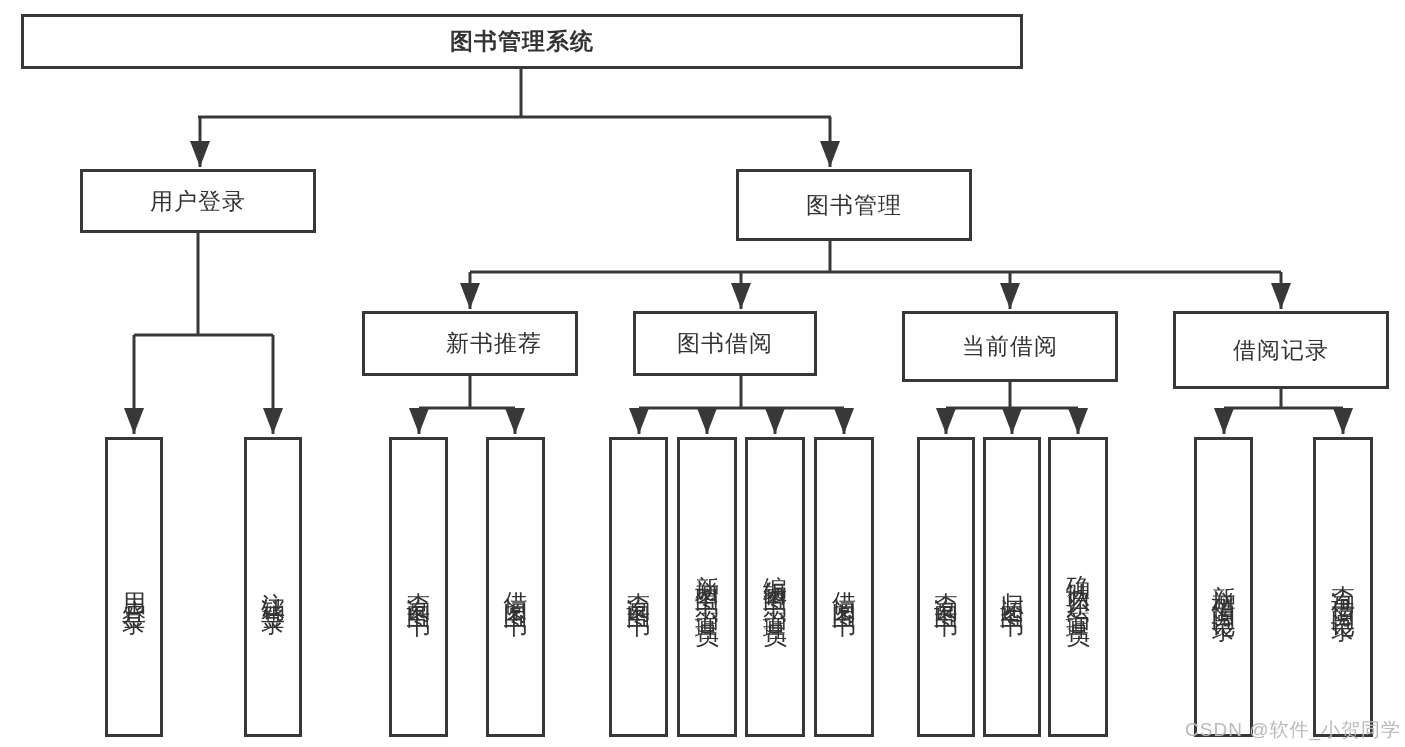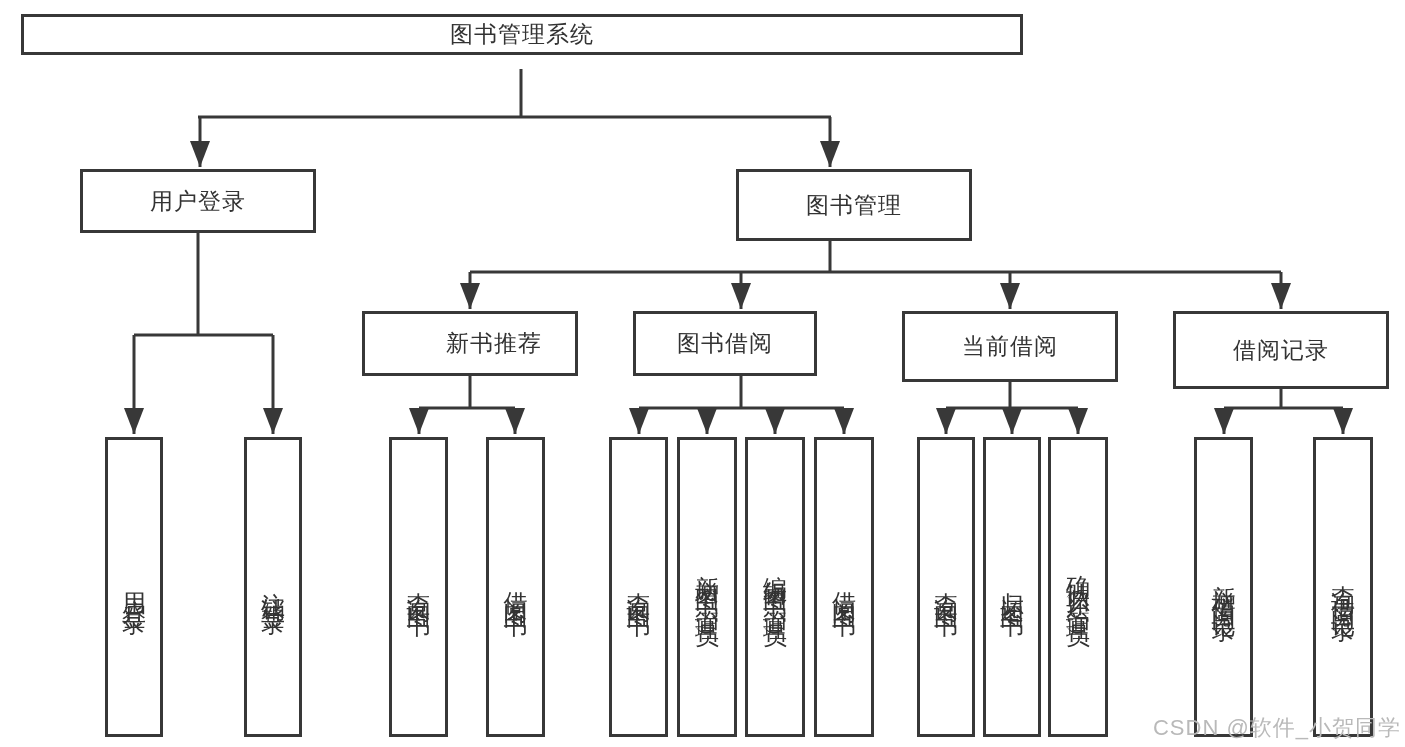--- a/index.html
+++ b/index.html
@@ -42,21 +42,21 @@
   }
   .node.v span {
     writing-mode: vertical-rl;
     text-orientation: mixed;
     font-size: 24px;
     line-height: 1;
     letter-spacing: 7px;
     white-space: nowrap;
   }
   
-  .n-root            { left: 21px;   top: 14px;  width: 1002px; height: 41px; }
+  .n-root            { left: 21px;   top: 14px;  width: 1002px; height: 55px; font-weight: bold; }
   .n-user-login      { left: 80px;   top: 169px; width: 236px;  height: 64px; }
   .n-book-mgmt       { left: 736px;  top: 169px; width: 236px;  height: 72px; }
   .n-new-book-rec    { left: 362px;  top: 311px; width: 216px;  height: 65px; padding-left: 48px; }
   .n-book-borrow     { left: 633px;  top: 311px; width: 184px;  height: 65px; }
   .n-current-borrow  { left: 902px;  top: 311px; width: 216px;  height: 71px; }
   .n-borrow-record   { left: 1173px; top: 311px; width: 216px;  height: 78px; }
   .leaf { top: 437px; height: 300px; }
   .n-leaf-0  { left: 105px;  width: 58px; }
   .n-leaf-1  { left: 244px;  width: 58px; }
   .n-leaf-2  { left: 389px;  width: 59px; }
@@ -67,21 +67,21 @@
   .n-leaf-7  { left: 814px;  width: 60px; }
   .n-leaf-8  { left: 917px;  width: 58px; }
   .n-leaf-9  { left: 983px;  width: 58px; }
   .n-leaf-10 { left: 1048px; width: 60px; }
   .n-leaf-11 { left: 1194px; width: 59px; }
   .n-leaf-12 { left: 1313px; width: 60px; }
   .watermark {
     position: absolute;
     right: 4px;
     bottom: 4px;
-    font-size: 22px;
+    font-size: 19px;
     color: #b9b9b9;
     letter-spacing: 1px;
     z-index: 5;
     white-space: nowrap;
   }
 </style>
 </head>
 <body>
 
 <div class="canvas">

